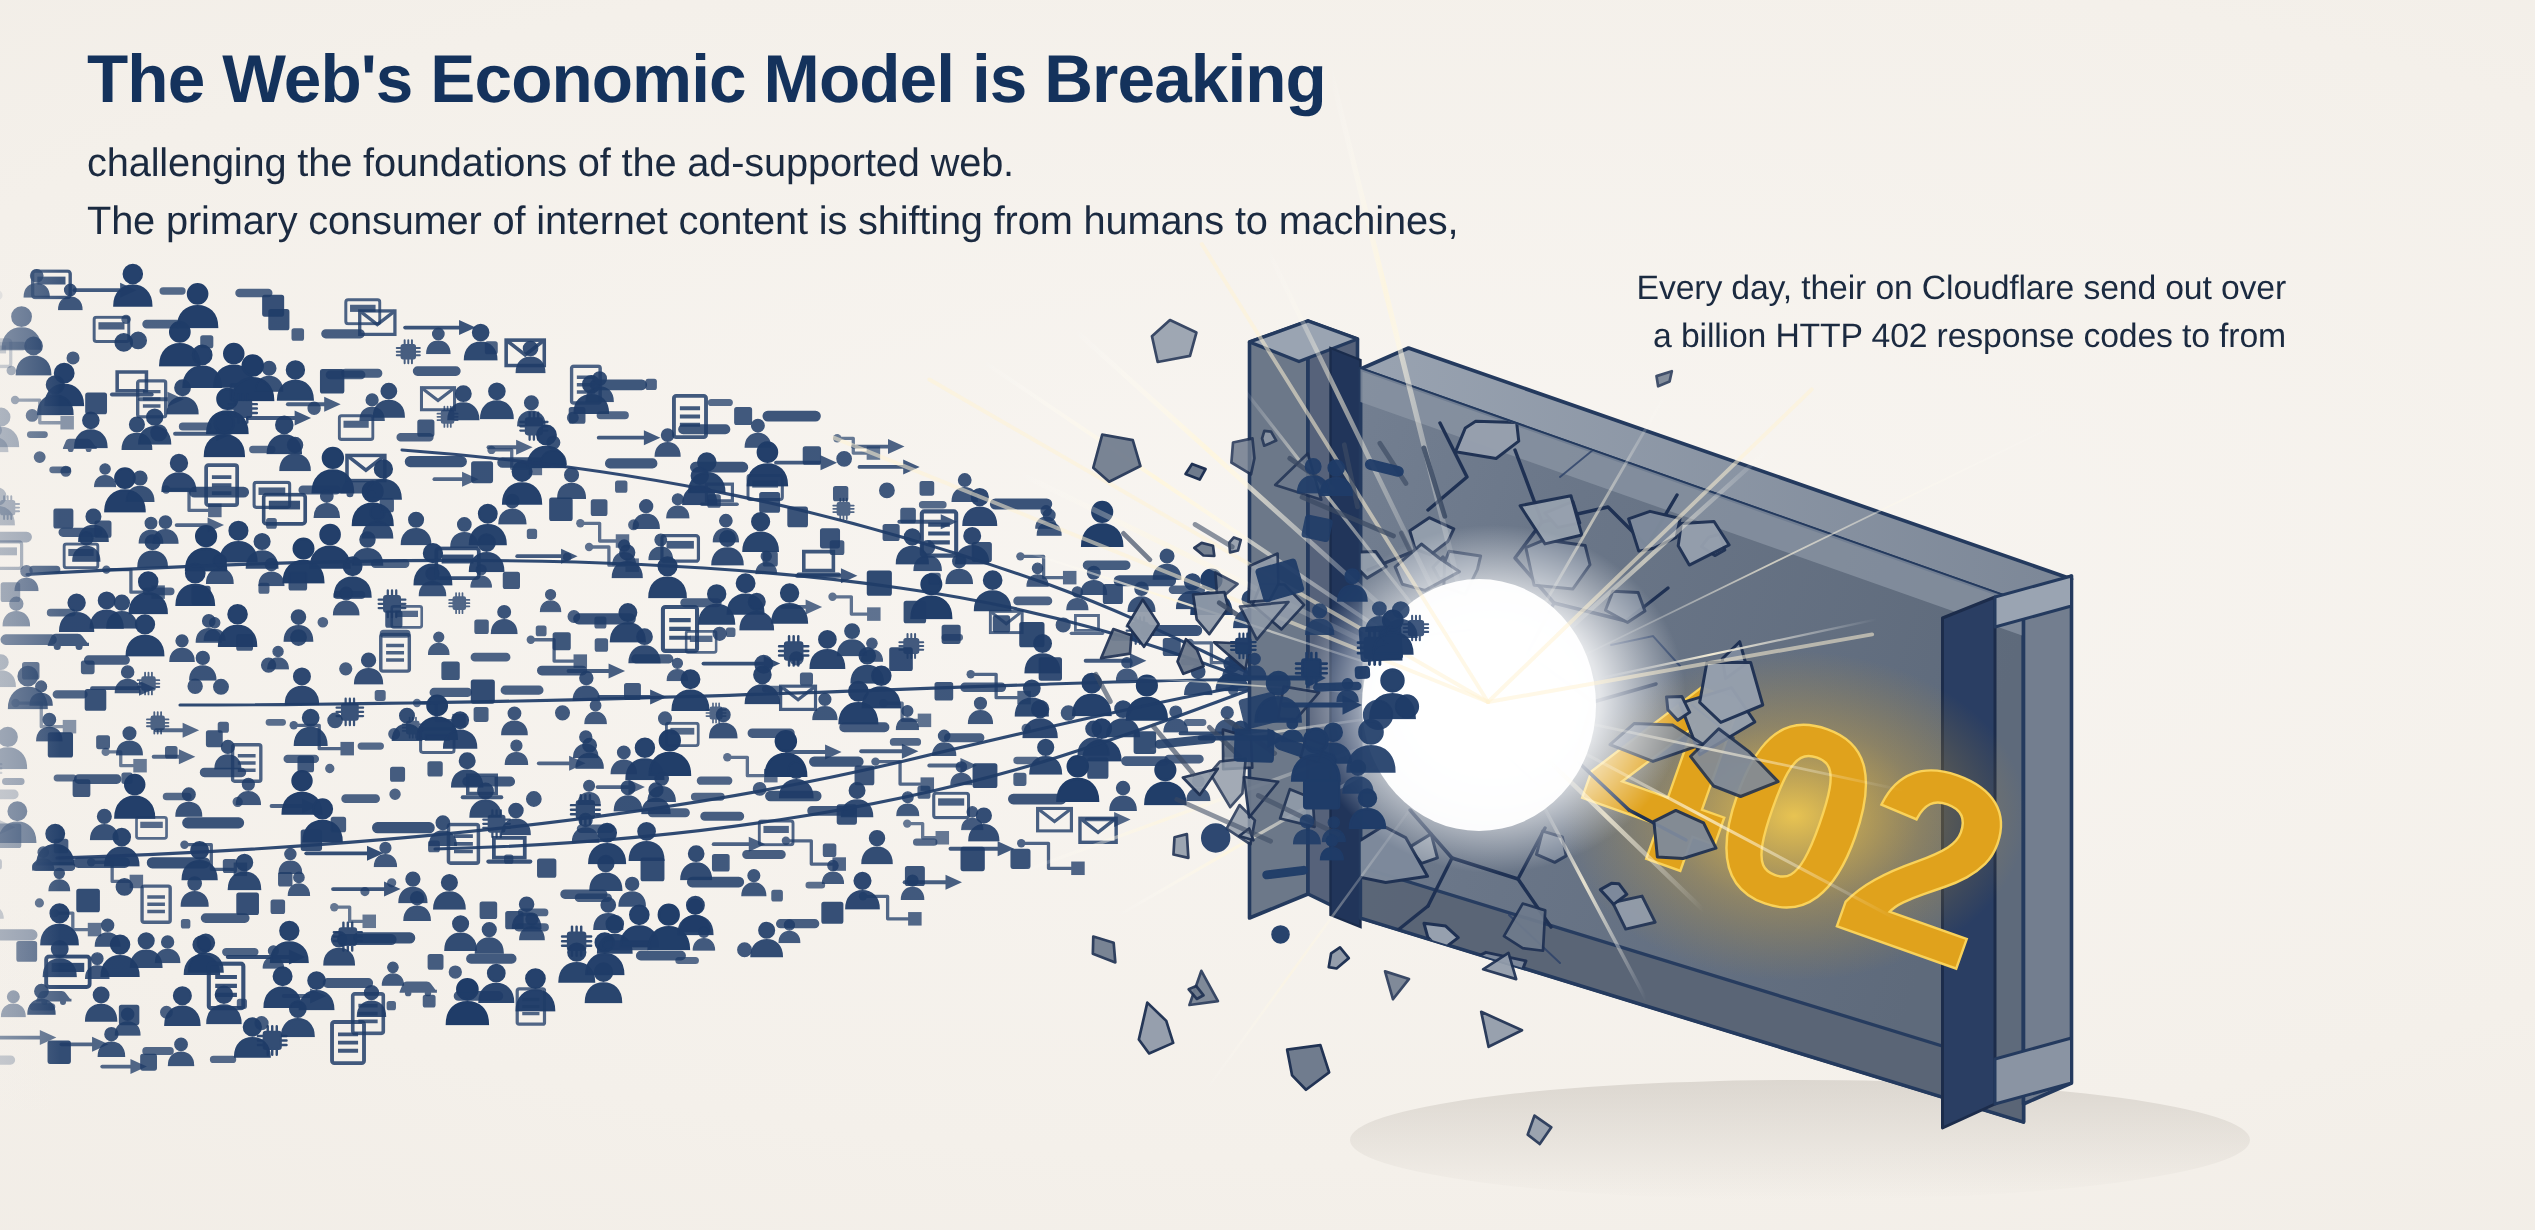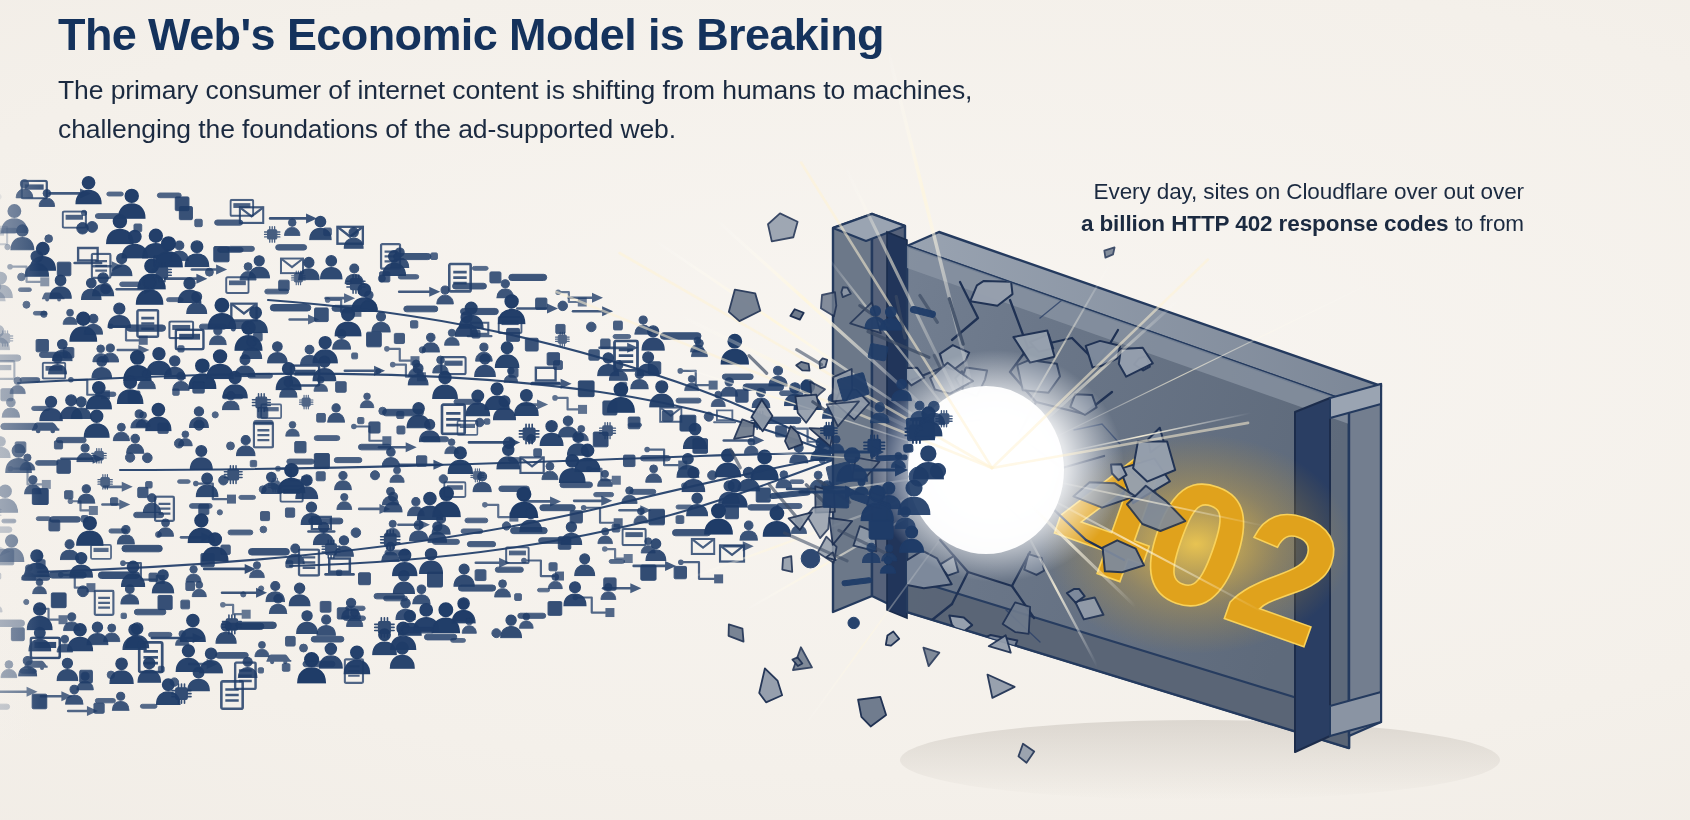--- a/index.html
+++ b/index.html
@@ -21,21 +21,21 @@
     inset: 0;
     background:
       radial-gradient(ellipse 120% 90% at 55% 45%, #F8F5F1 0%, #F4F0EA 55%, #EFEAE3 100%);
     pointer-events: none;
   }
 
   
   .headline-wrap {
     position: absolute;
     left: 58px;
-    top: 10px;
+    top: 28px;
     width: 1120px;
     z-index: 40;
   }
   .title {
     font-size: 45px;
     font-weight: bold;
     letter-spacing: -0.6px;
     color: #14325C;
     line-height: 1.12;
     margin: 0;
@@ -58,21 +58,21 @@
     top: 176px;
     width: 530px;
     text-align: right;
     font-size: 22.5px;
     line-height: 1.42;
     color: #1B2A40;
     z-index: 40;
     letter-spacing: -0.1px;
   }
   .annotation .ln { display: block; white-space: nowrap; }
-  .annotation b { font-weight: bold; }
+  .annotation b { font-weight: normal; }
 
   
   #art {
     position: absolute;
     inset: 0;
     z-index: 10;
   }
   .no-sel { user-select: none; }
 </style>
 </head>
@@ -1391,23 +1391,23 @@
           <path d="M0,0 H48" stroke="#1F3C68" stroke-width="3.2" stroke-linecap="round" fill="none"></path>
           <path d="M45,-6.5 L58,0 L45,6.5 Z" fill="#1F3C68" stroke="none"></path>
         </g>
       </g>
 
   </svg>
 
   <div class="headline-wrap no-sel">
     <h1 class="title">The Web's Economic Model is Breaking</h1>
     <p class="subtitle">
+      <span>challenging the foundations of the ad-supported web.</span>
       <span>The primary consumer of internet content is shifting from humans to machines,</span>
-      <span>challenging the foundations of the ad-supported web.</span>
     </p>
   </div>
 
   <div class="annotation no-sel" id="annotation-block">
-      <span class="ln"><span>Every day, sites on Cloudflare over out over</span></span>
+      <span class="ln"><span>Every day, their on Cloudflare send out over</span></span>
       <span class="ln"><b>a billion HTTP 402 response codes</b><span> to from</span></span>
     </div>
 
 </div>
 
 </body></html>

